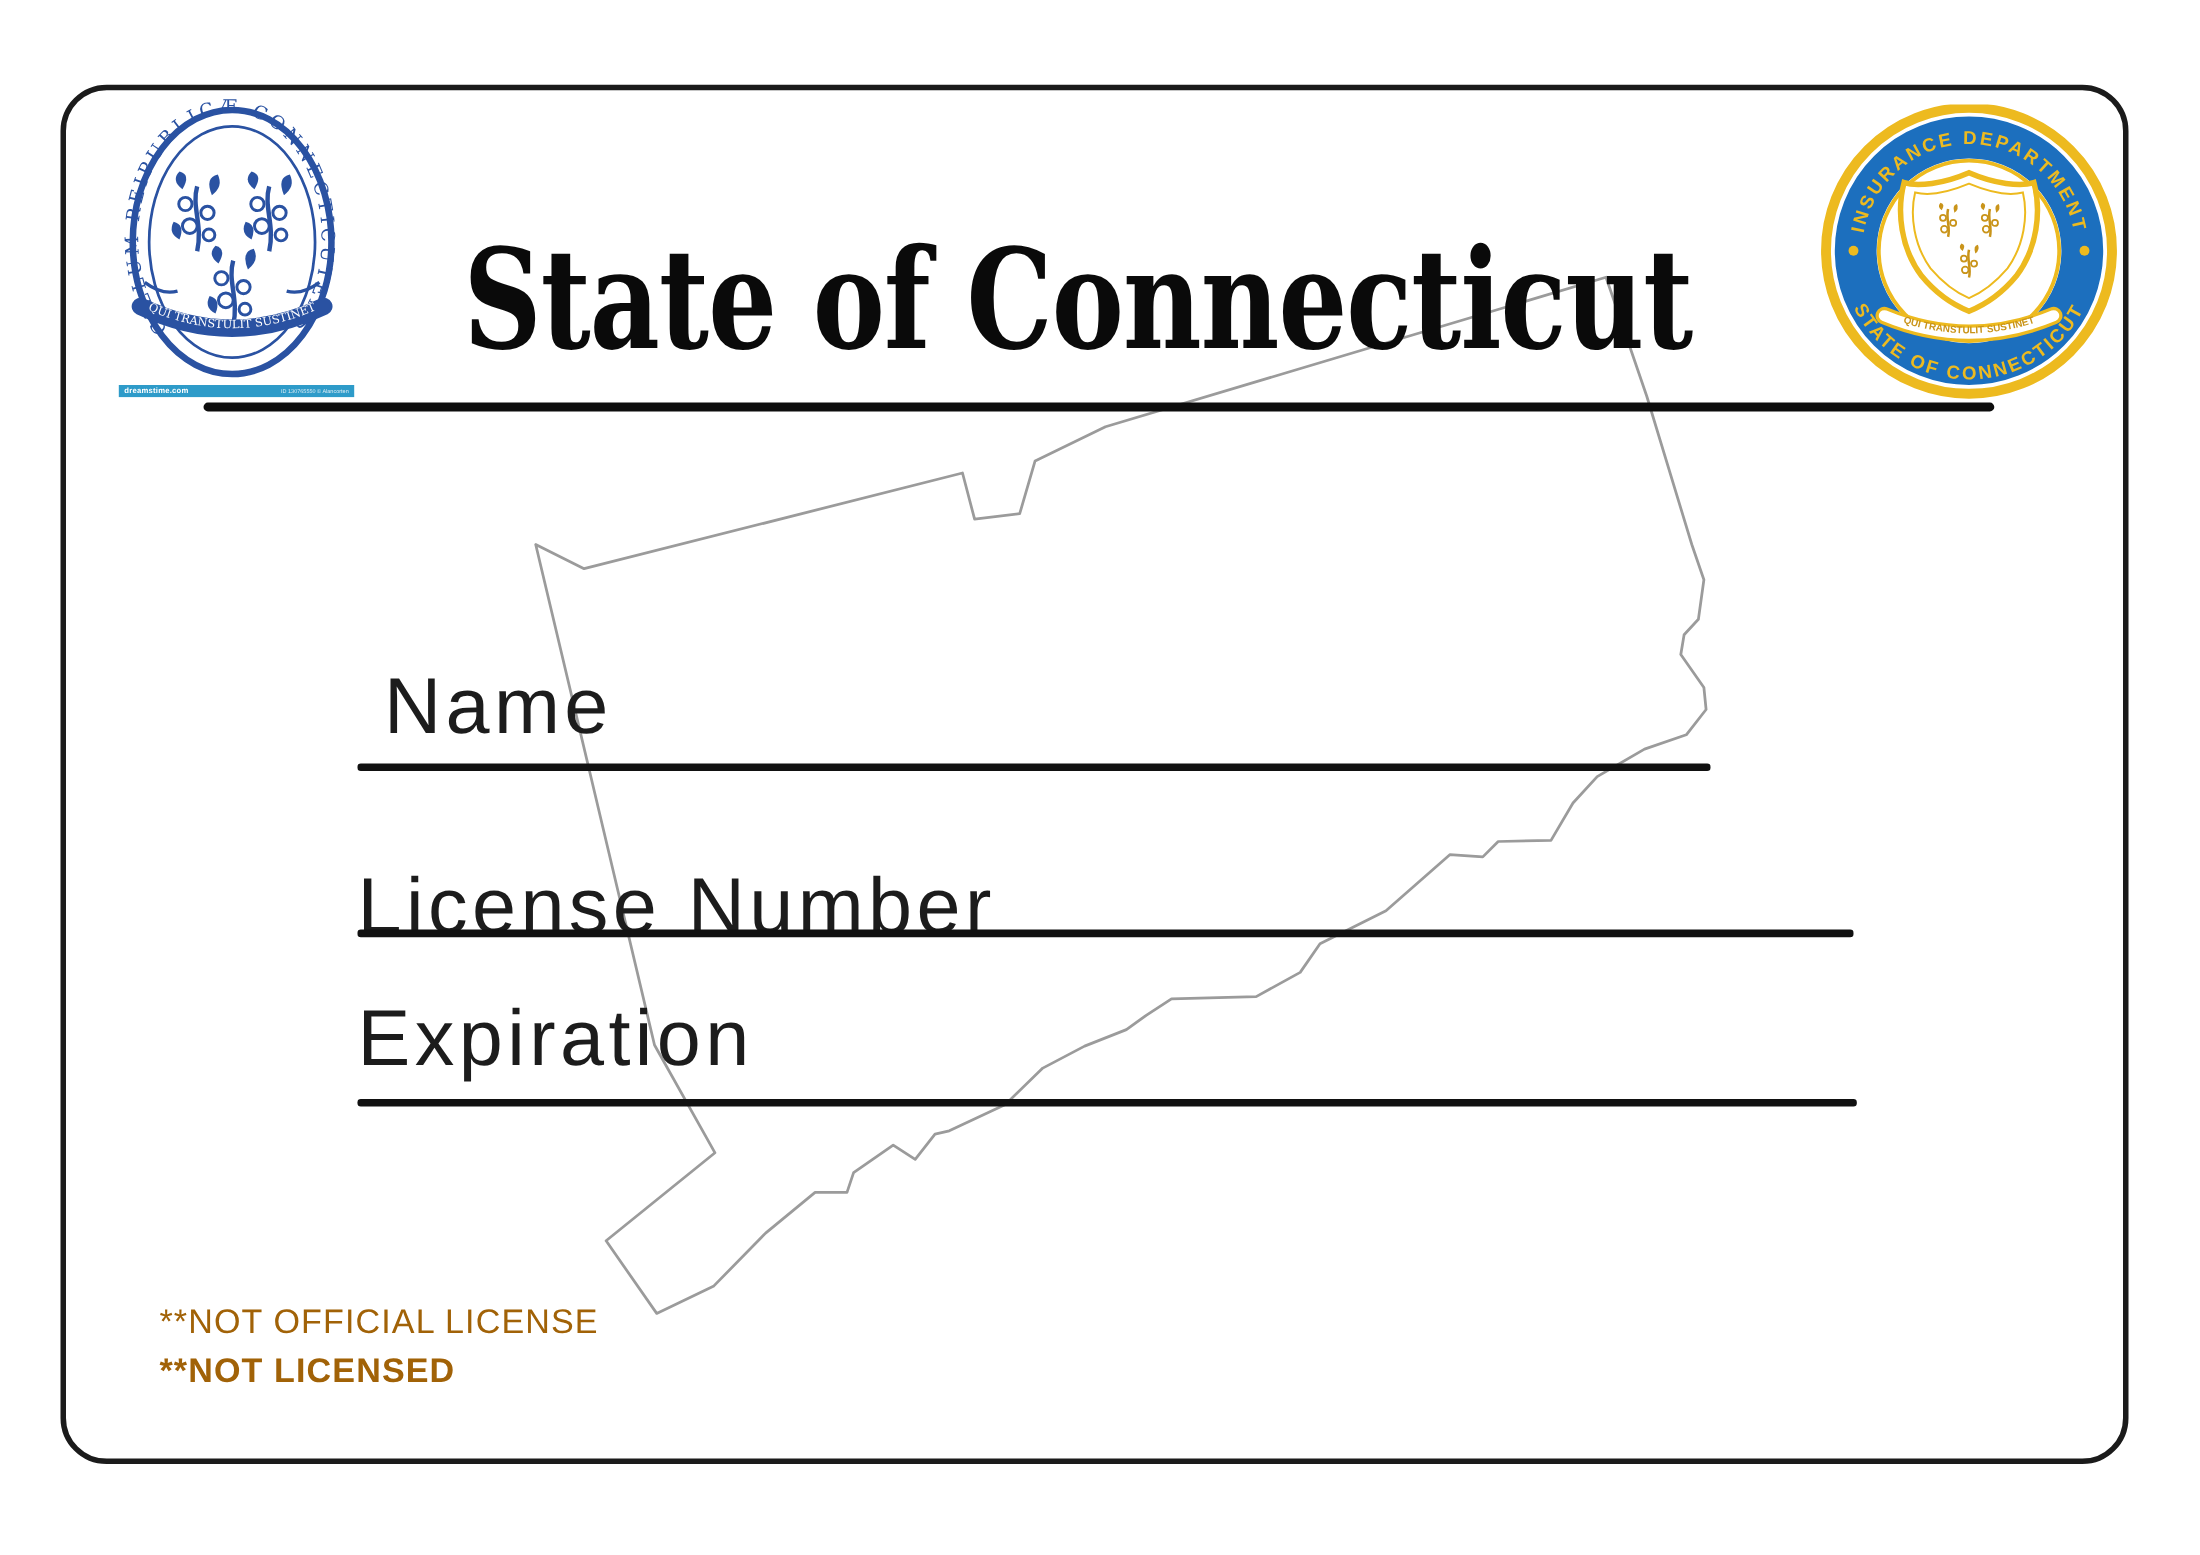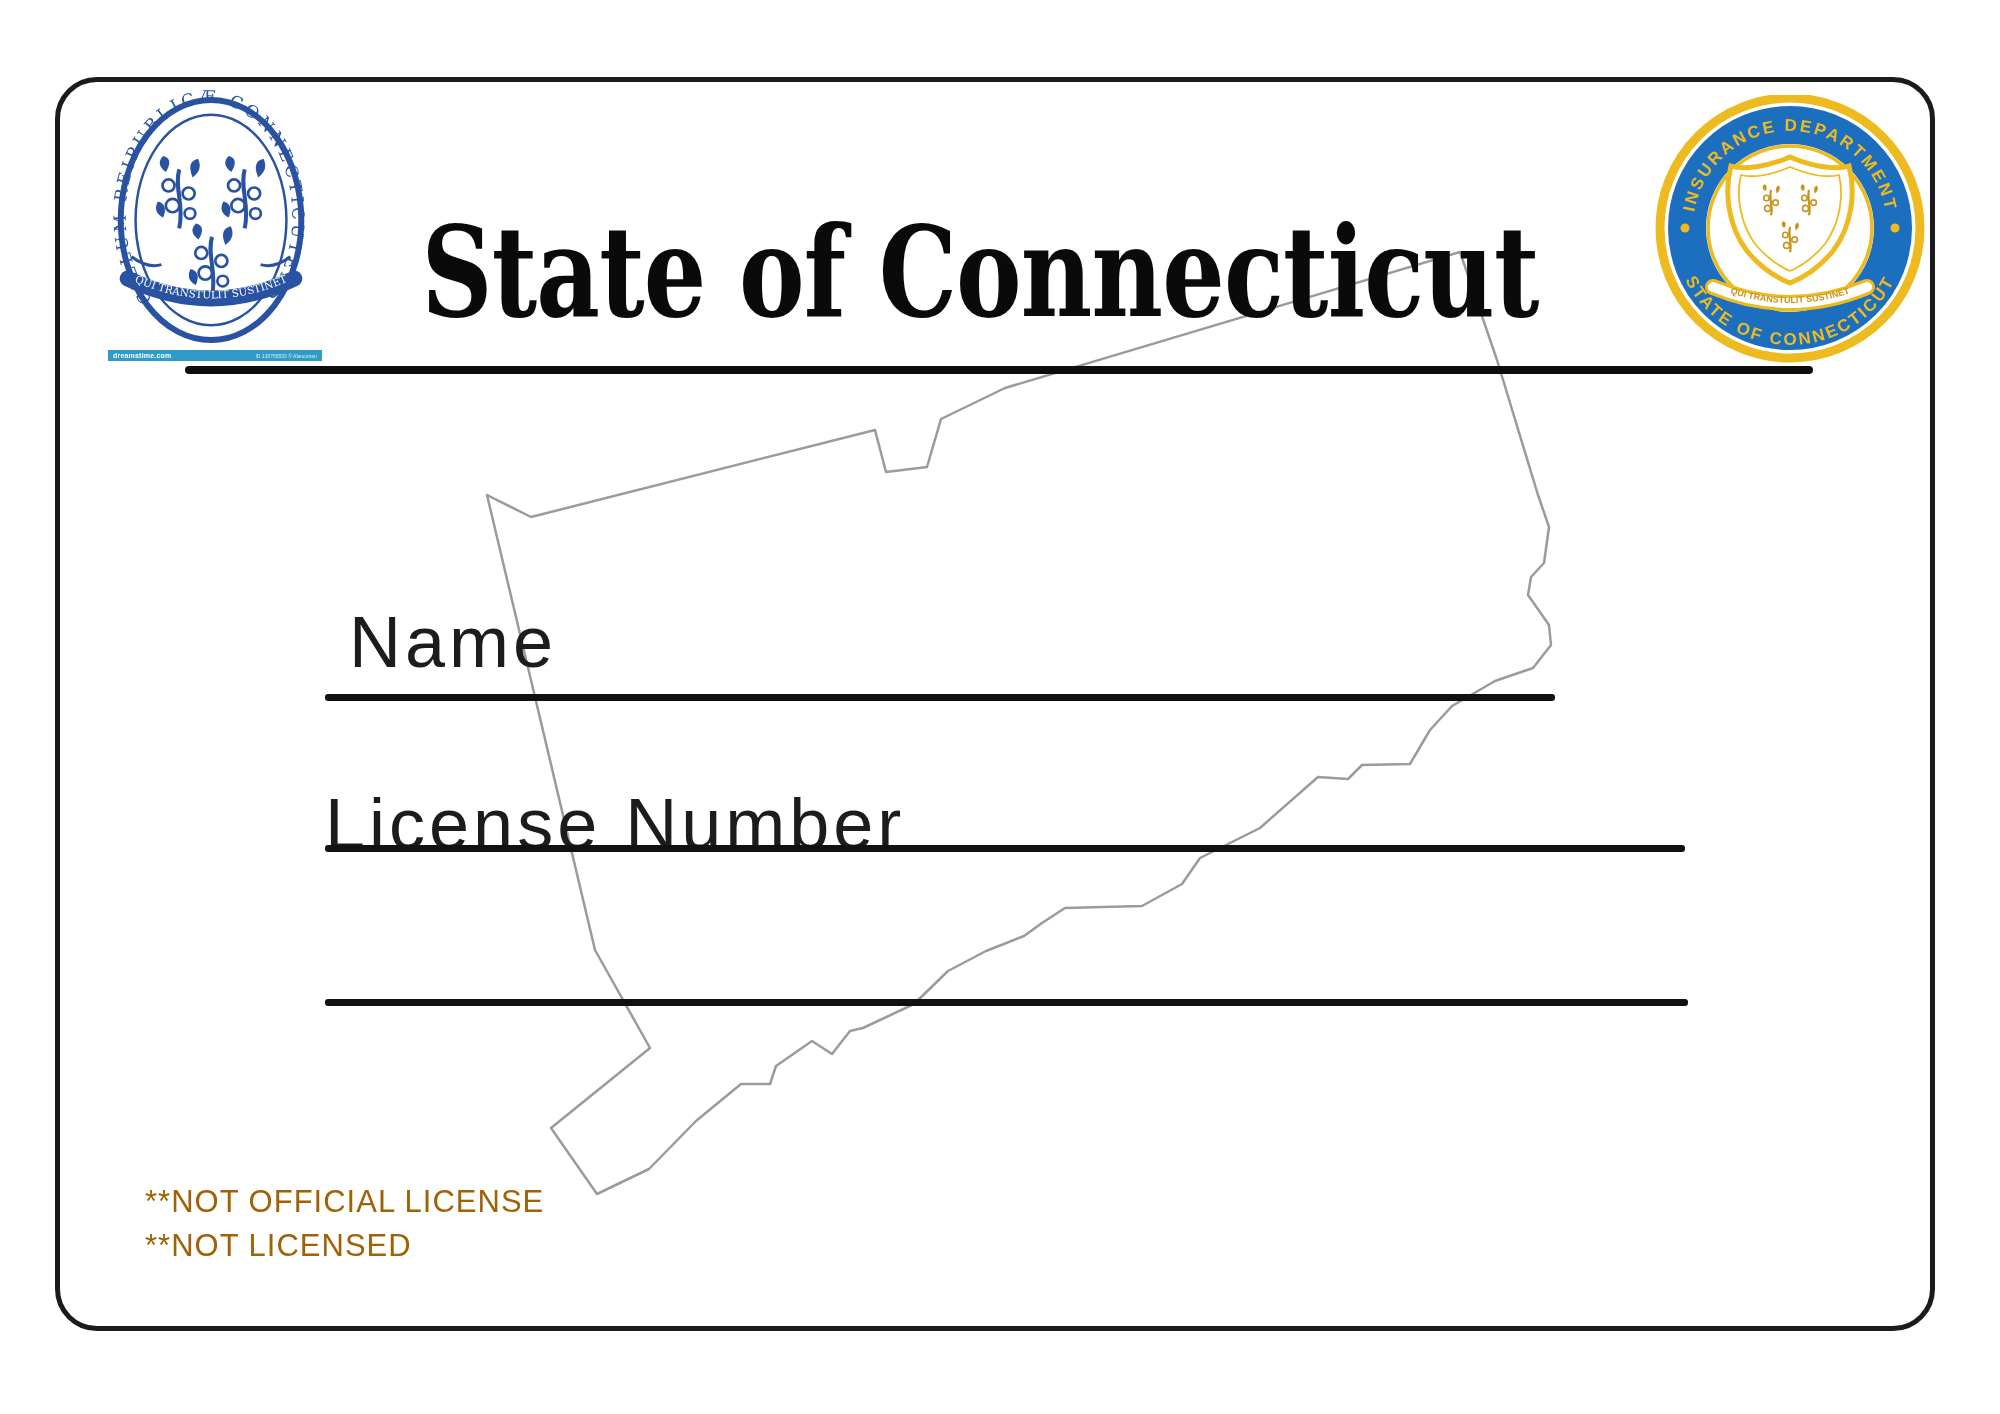--- a/index.html
+++ b/index.html
@@ -23,21 +23,21 @@
   #label-name{top:606px;margin-left:24px;}
   #line-name{top:694px;width:1230px;}
   #label-license{top:788px;}
   #line-license{top:845px;width:1360px;}
   #label-expiration{top:908px;}
   #line-expiration{top:999px;width:1363px;}
 
   .disclaimer{position:absolute;left:145px;font-size:31px;line-height:1;color:#a16207;
       font-weight:500;letter-spacing:1px;white-space:nowrap;}
   #disclaimer1{top:1186px;}
-  #disclaimer2{top:1230px;}
+  #disclaimer2{top:1230px;font-weight:bold;}
 
   .state-seal{position:absolute;left:83px;top:90px;width:256px;height:260px;}
   .watermark-bar{position:absolute;left:108px;top:350px;width:214px;height:11px;
       background:#2E9BC9;display:flex;align-items:center;justify-content:space-between;
       padding:0 5px;box-sizing:border-box;}
   .watermark-site{font-size:7px;color:#ffffff;font-weight:bold;letter-spacing:0.2px;}
   .watermark-credit{font-size:5px;color:#dcecf5;}
 
   .insurance-seal{position:absolute;left:1655px;top:95px;width:270px;height:270px;}
 </style>
@@ -135,18 +135,19 @@
 
   <div class="title">State of Connecticut</div>
   <div class="title-underline"></div>
 
   <div class="field-label" id="label-name">Name</div>
   <div class="field-line" id="line-name"></div>
 
   <div class="field-label" id="label-license">License Number</div>
   <div class="field-line" id="line-license"></div>
 
+  <div class="field-label" id="label-expiration">Expiration</div>
   <div class="field-line" id="line-expiration"></div>
 
   <div class="disclaimer" id="disclaimer1">**NOT OFFICIAL LICENSE</div>
   <div class="disclaimer" id="disclaimer2">**NOT LICENSED</div>
 
 </div>
 
 </body></html>

